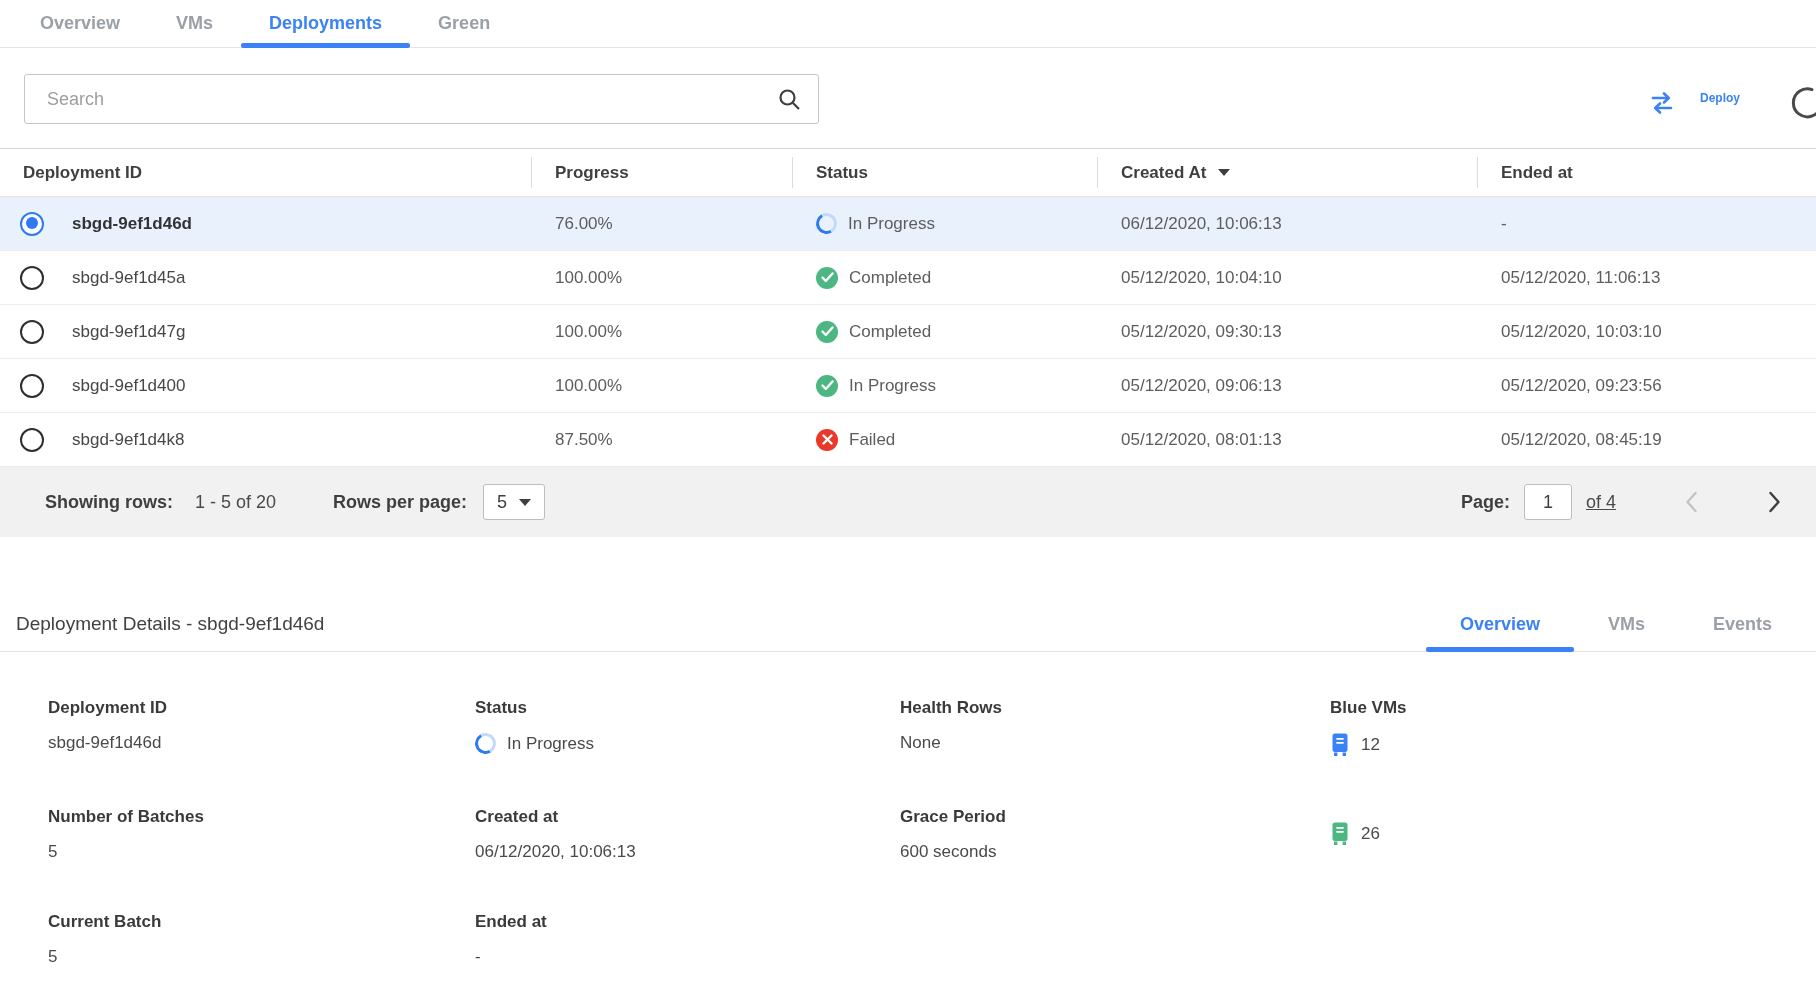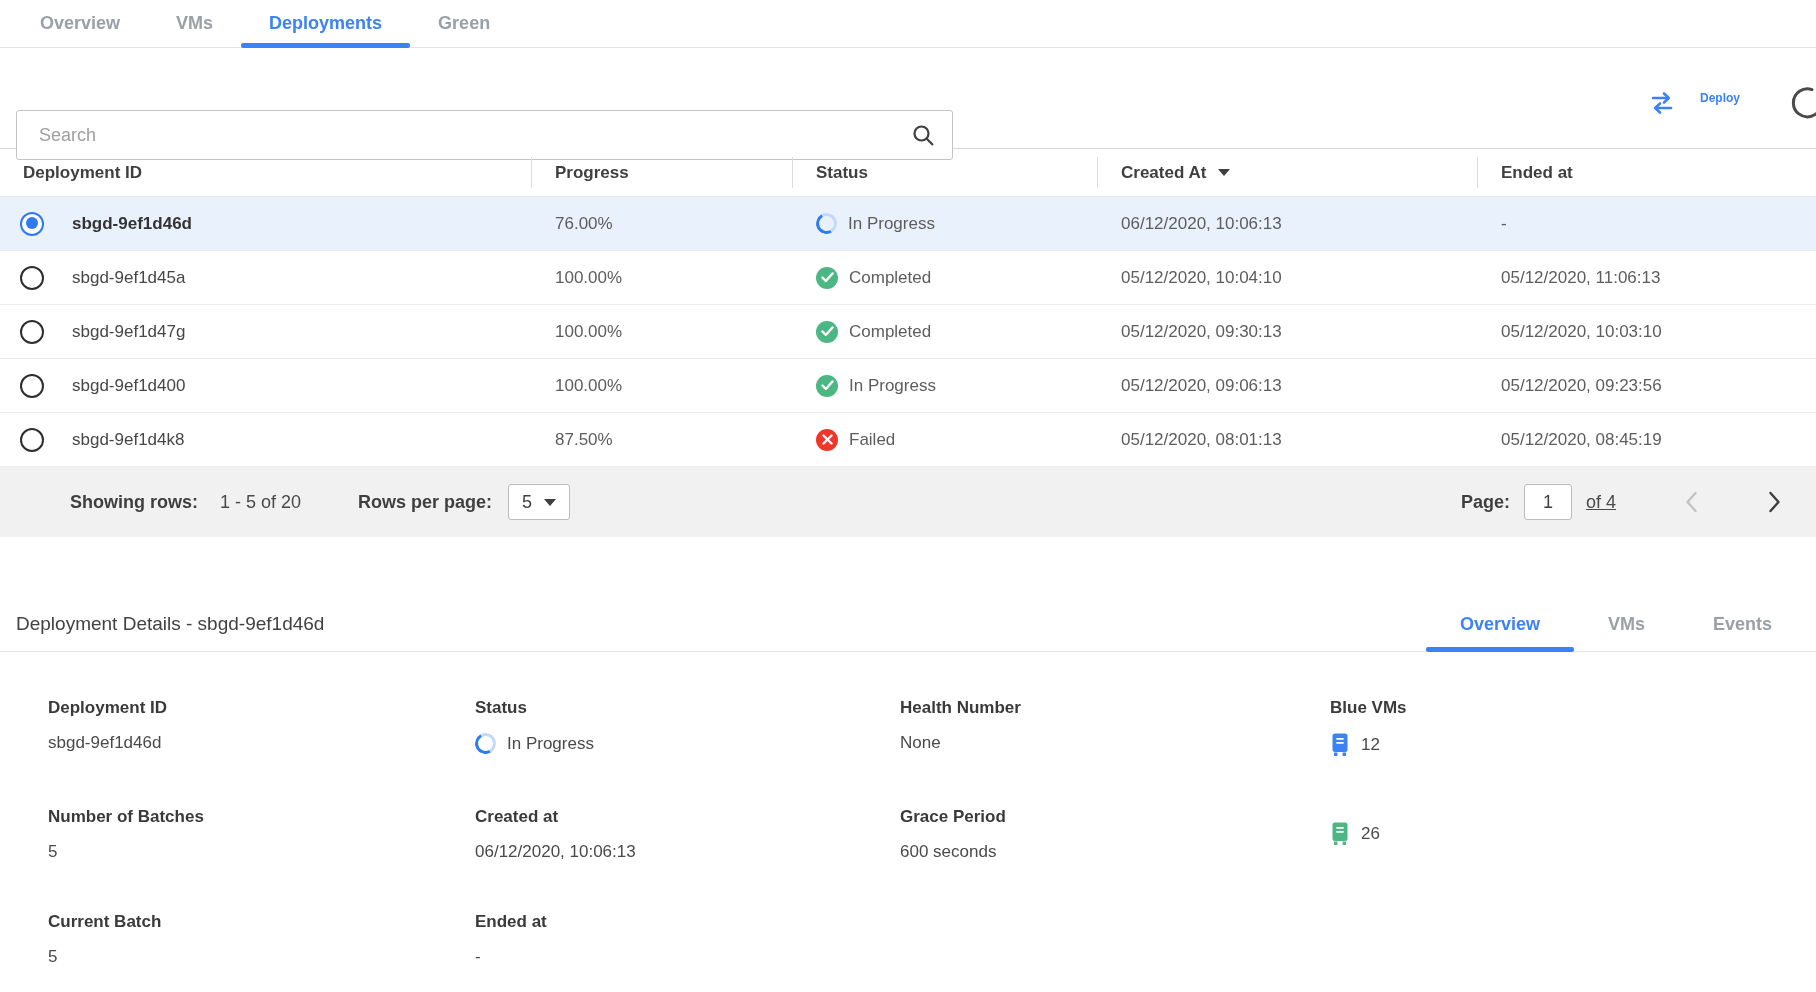--- a/index.html
+++ b/index.html
@@ -9,21 +9,21 @@
   
   .tabbar { height:48px; border-bottom:1px solid #e4e4e4; display:flex; padding-left:12px; }
   .tab { position:relative; height:100%; padding:0 28px; display:flex; align-items:center; justify-content:center;
     font-size:18px; font-weight:bold; color:#9aa0a6; cursor:pointer; }
   .tab.active { color:#3b82f6; }
   .tab.active::after { content:""; position:absolute; left:0; right:0; bottom:-1px; height:5px;
     background:#3b82f6; border-radius:2px; }
 
   
   .toolbar { position:relative; height:78px; }
-  .search-wrap { position:absolute; left:16px; top:26px; width:937px; height:50px;margin-top:36px; }
+  .search-wrap { position:absolute; left:24px; top:26px; width:795px; height:50px; }
   .search-wrap input { width:100%; height:100%; border:1px solid #c4c4c4; border-radius:3px;
     font-size:18px; padding:0 52px 0 22px; color:#3f3f3f; outline:none;
     font-family:"Liberation Sans", sans-serif; }
   .search-wrap input::placeholder { color:#9e9e9e; }
   .search-icon { position:absolute; right:18px; top:13px; }
   .toolbar-right { position:absolute; right:0; top:38px; display:flex; align-items:center; }
   .deploy-btn { display:flex; align-items:flex-start; gap:26px; color:#3b82f6; font-size:12px;
     font-weight:bold; cursor:pointer; }
   .refresh-wrap { width:28px; height:34px; margin-left:48px; overflow:hidden; }
 
@@ -50,21 +50,21 @@
 
   .status-cell { gap:11px; }
   .icon-spinner { width:21px; height:21px; border-radius:50%; border:3px solid #c3d9f9;
     border-left-color:#2e7bf0; border-bottom-color:#2e7bf0; transform:rotate(15deg); flex:0 0 auto; }
   .icon-circle { width:22px; height:22px; border-radius:50%; display:flex; align-items:center; justify-content:center; flex:0 0 auto; }
   .icon-circle.green { background:#4cb782; }
   .icon-circle.red { background:#ea3829; }
 
   
   .tfooter { height:70px; background:#f1f1f1; display:flex; align-items:center; font-size:18px; color:#3f3f3f;
-    padding:0 34px 0 70px; }
+    padding:0 34px 0 45px; }
   .bold { font-weight:bold; }
   .showing-value { margin-left:22px; color:#4a4a4a; }
   .rpp-label { margin-left:57px; }
   .rpp-select { margin-left:16px; width:62px; height:36px; background:#fff; border:1px solid #bdbdbd;
     border-radius:3px; display:flex; align-items:center; justify-content:center; gap:12px; cursor:pointer; }
   .select-caret { width:0; height:0; border-left:6px solid transparent; border-right:6px solid transparent;
     border-top:7px solid #3f3f3f; }
   .footer-right { margin-left:auto; display:flex; align-items:center; }
   .page-input { width:48px; height:36px; margin-left:14px; border:1px solid #bdbdbd; border-radius:3px;
     text-align:center; font-size:18px; color:#3f3f3f; background:#fff; outline:none;
@@ -278,21 +278,21 @@
       <div class="field-value">sbgd-9ef1d46d</div>
     </div>
     <div>
       <div class="field-label">Status</div>
       <div class="field-value">
         <span class="icon-spinner"></span>
         <span>In Progress</span>
       </div>
     </div>
     <div>
-      <div class="field-label">Health Number</div>
+      <div class="field-label">Health Rows</div>
       <div class="field-value">None</div>
     </div>
     <div>
       <div class="field-label">Blue VMs</div>
       <div class="field-value">
         <span>
           <svg width="20" height="24" viewBox="0 0 20 24">
               <g fill="#3b82f6">
                 <rect x="2.5" y="0.5" width="15" height="18.5" rx="2.5"></rect>
                 <rect x="4" y="19.5" width="3.4" height="3.5"></rect>

